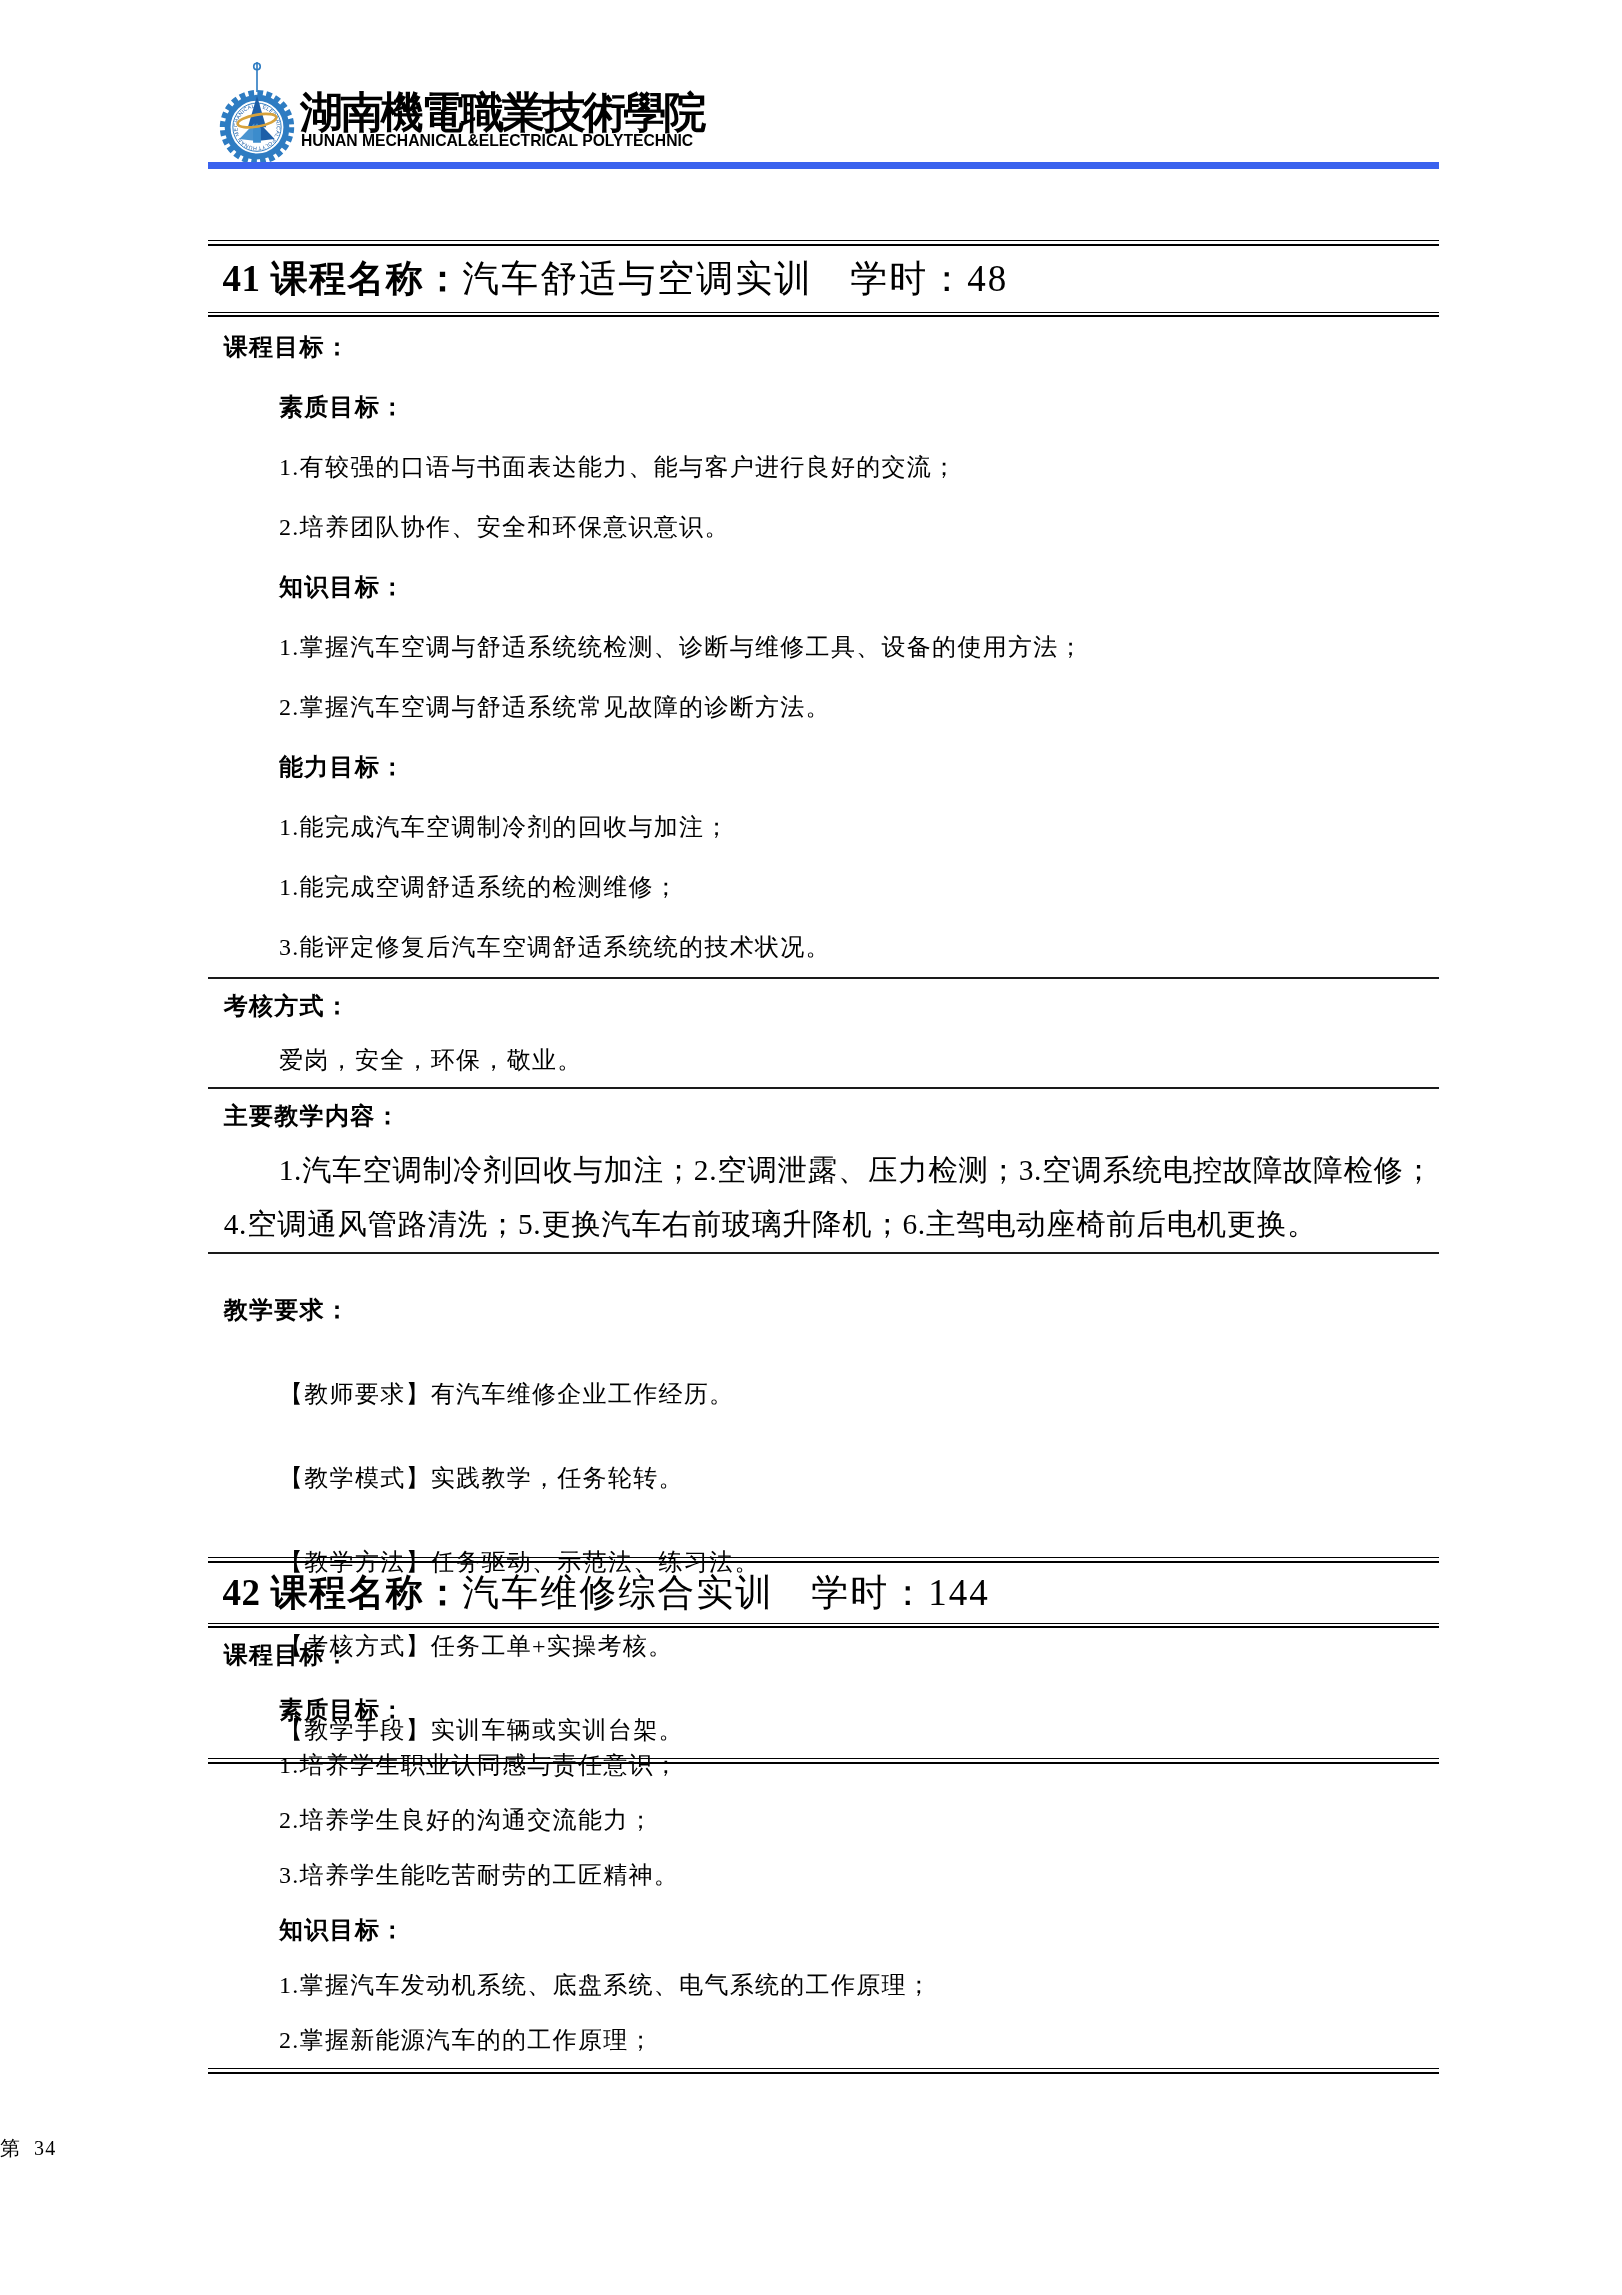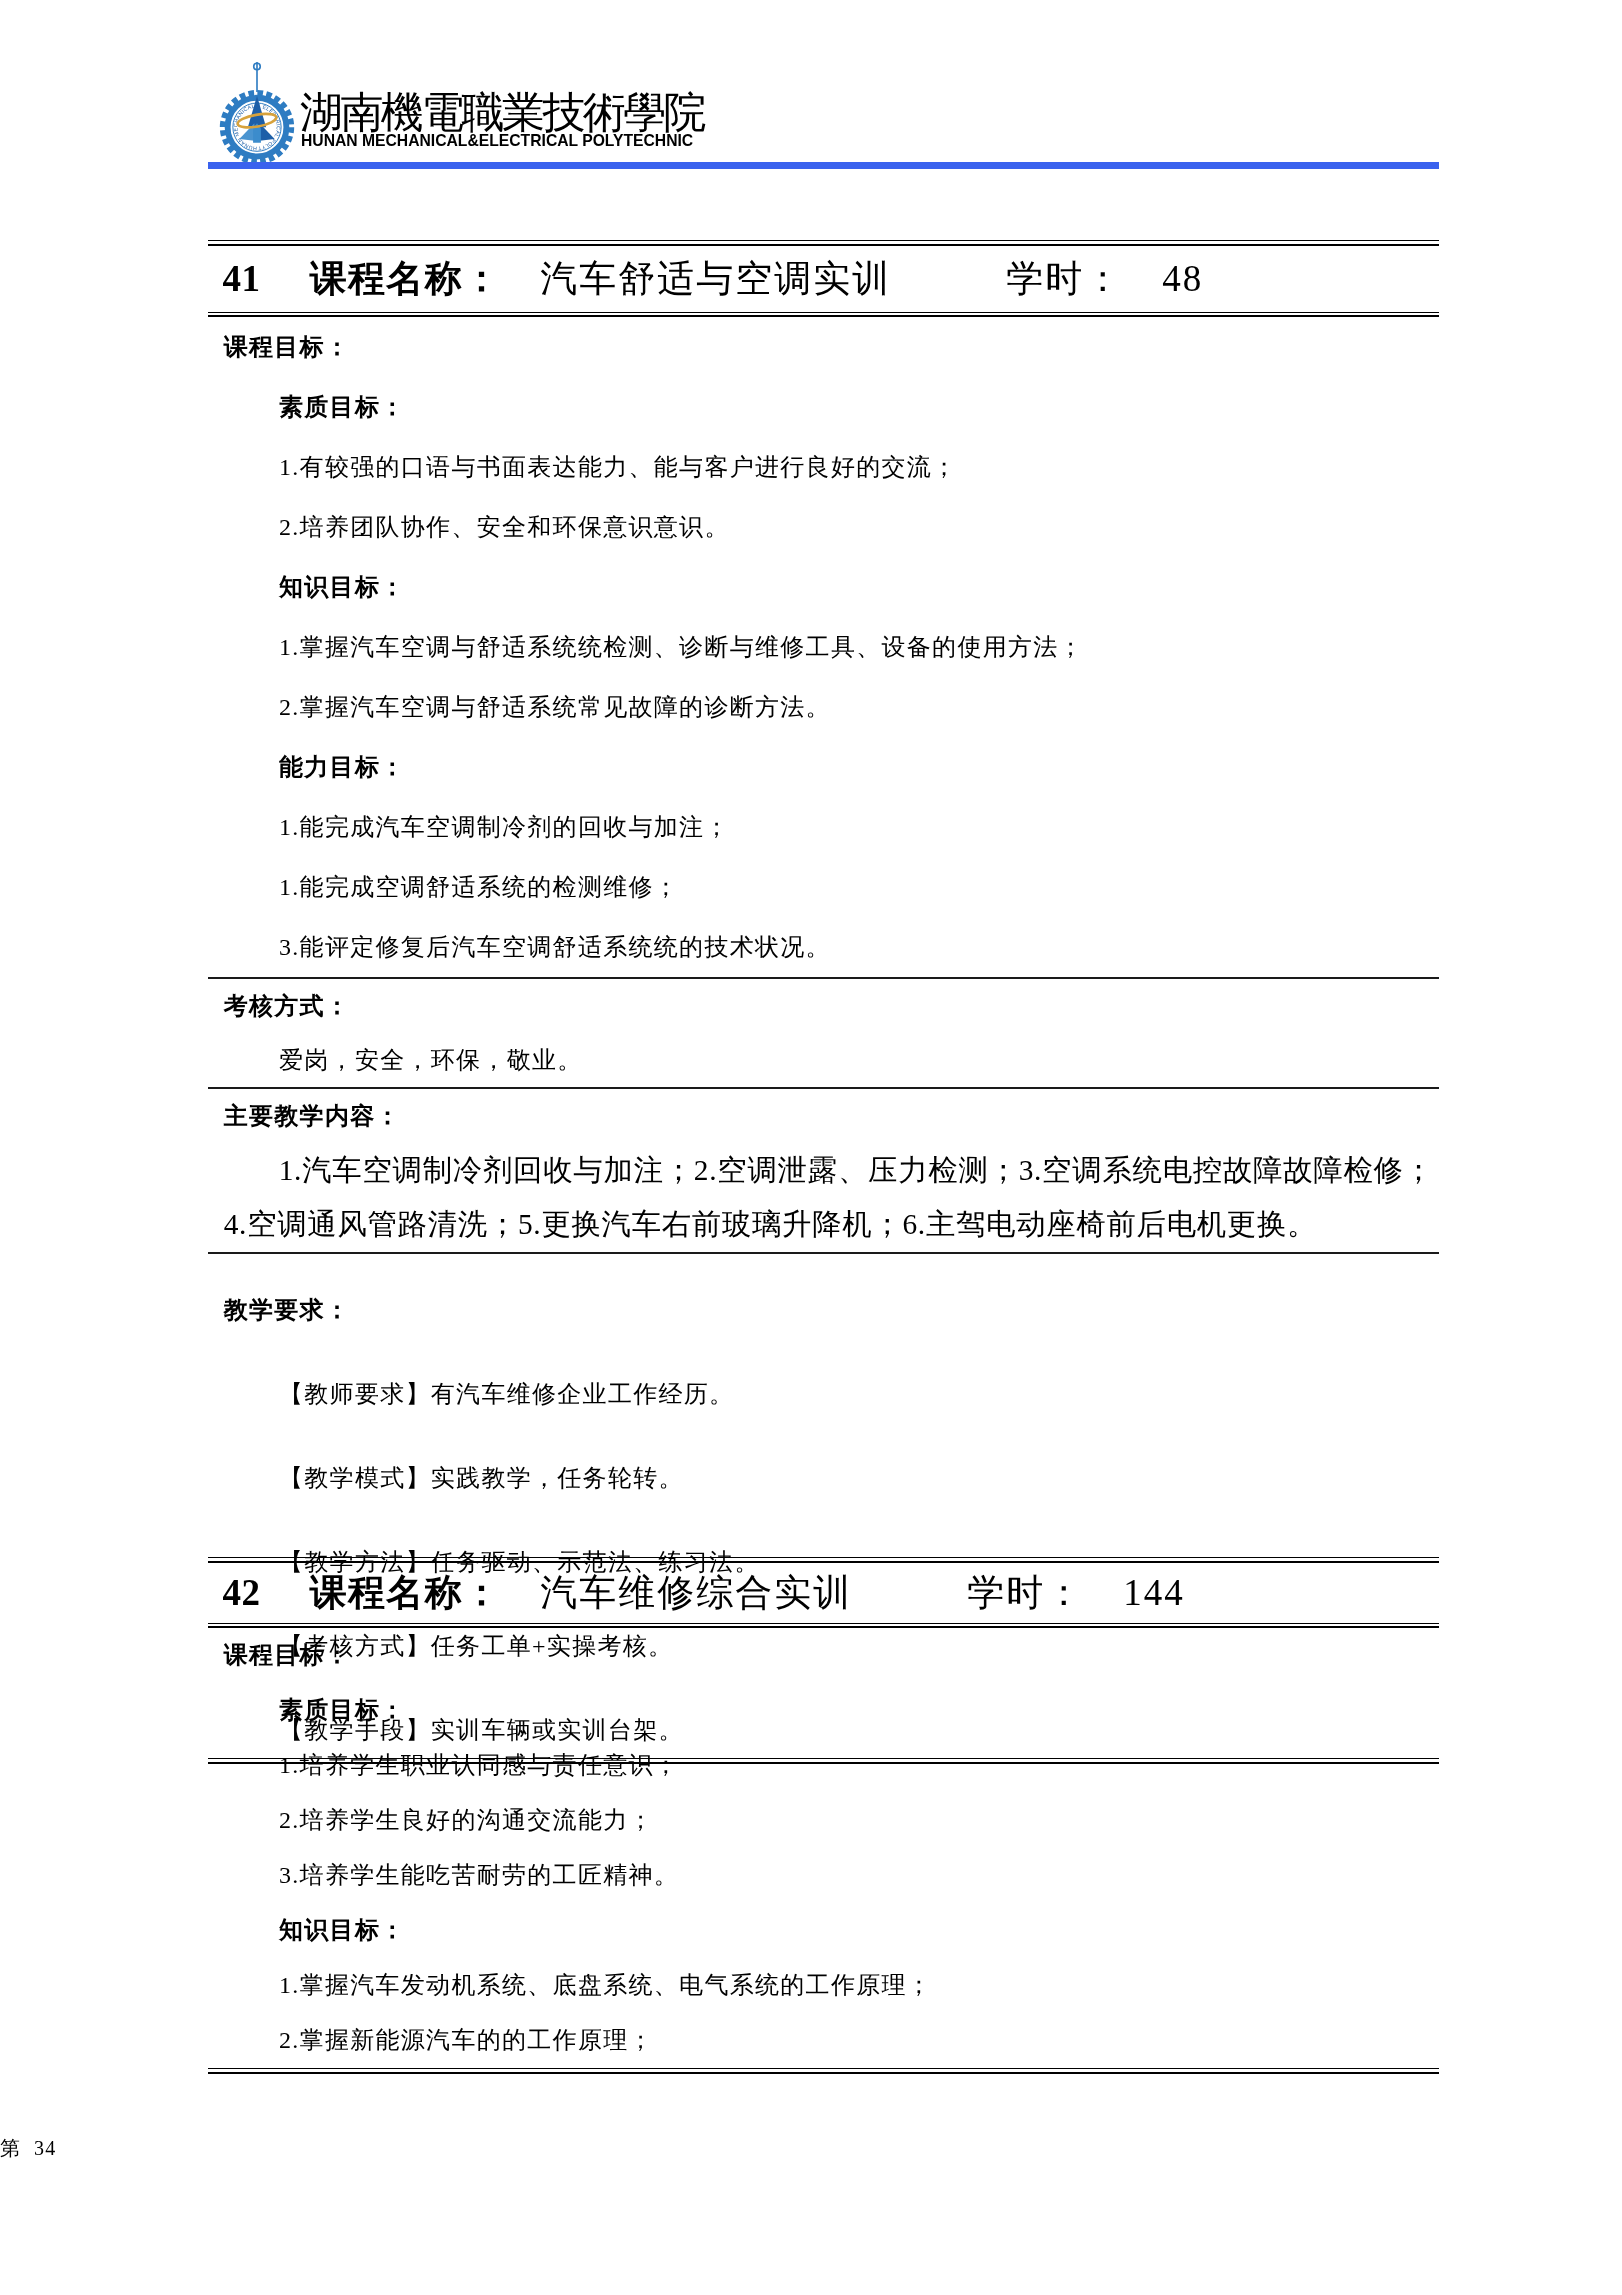--- a/index.html
+++ b/index.html
@@ -3,36 +3,36 @@
 <meta charset="utf-8">
 <style>
   html,body{margin:0;padding:0;background:#888;}
   .page{
     position:relative;width:1623px;height:2295px;background:#ffffff;
     font-family:"Liberation Serif","DejaVu Serif",serif;color:#000;overflow:hidden;
   }
   
   .logo{position:absolute;left:213px;top:58px;width:88px;height:107px;}
   .school-zh{
-    position:absolute;left:300px;top:84px;font-weight:400;font-size:43px;
+    position:absolute;left:300px;top:84px;font-weight:700;font-size:43px;
     letter-spacing:-2.6px;white-space:pre;font-family:"Liberation Serif","DejaVu Serif",serif;
   }
   .school-en{
     position:absolute;left:301px;top:132px;font-weight:bold;font-size:15.7px;
     font-family:"Liberation Sans","DejaVu Sans",sans-serif;letter-spacing:0px;white-space:pre;
   }
   .accent-bar{position:absolute;left:208px;top:162px;width:1231px;height:6.5px;background:#3A62EE;}
   
   .rule-d{height:2.6px;border-top:1.3px solid #000;border-bottom:2px solid #000;}
   .rule-s{height:0;border-top:2px solid #1a1a1a;}
   
   .course{position:absolute;left:208px;width:1231px;}
   .course-41{top:240px;}
   .course-42{top:1557px;}
-  .title-row{display:flex;align-items:center;font-size:37px;padding-left:14.4px;white-space:pre;gap:39px;}
+  .title-row{display:flex;align-items:center;font-size:37px;padding-left:14.4px;white-space:pre;}
   .course-41 .title-row{height:66px;}
   .course-42 .title-row{height:60px;}
   .title-no{font-weight:bold;letter-spacing:0.7px;}
   .title-label{font-weight:bold;letter-spacing:1.3px;}
   .title-name{letter-spacing:2px;}
   .title-gap{display:inline-block;width:37px;}
   .title-hours{letter-spacing:2px;}
   .row{font-size:24px;letter-spacing:1.3px;white-space:pre;overflow:visible;}
   .c41-goals .row{height:60px;line-height:60px;}
   .c41-sz .row{height:54px;line-height:54px;}

